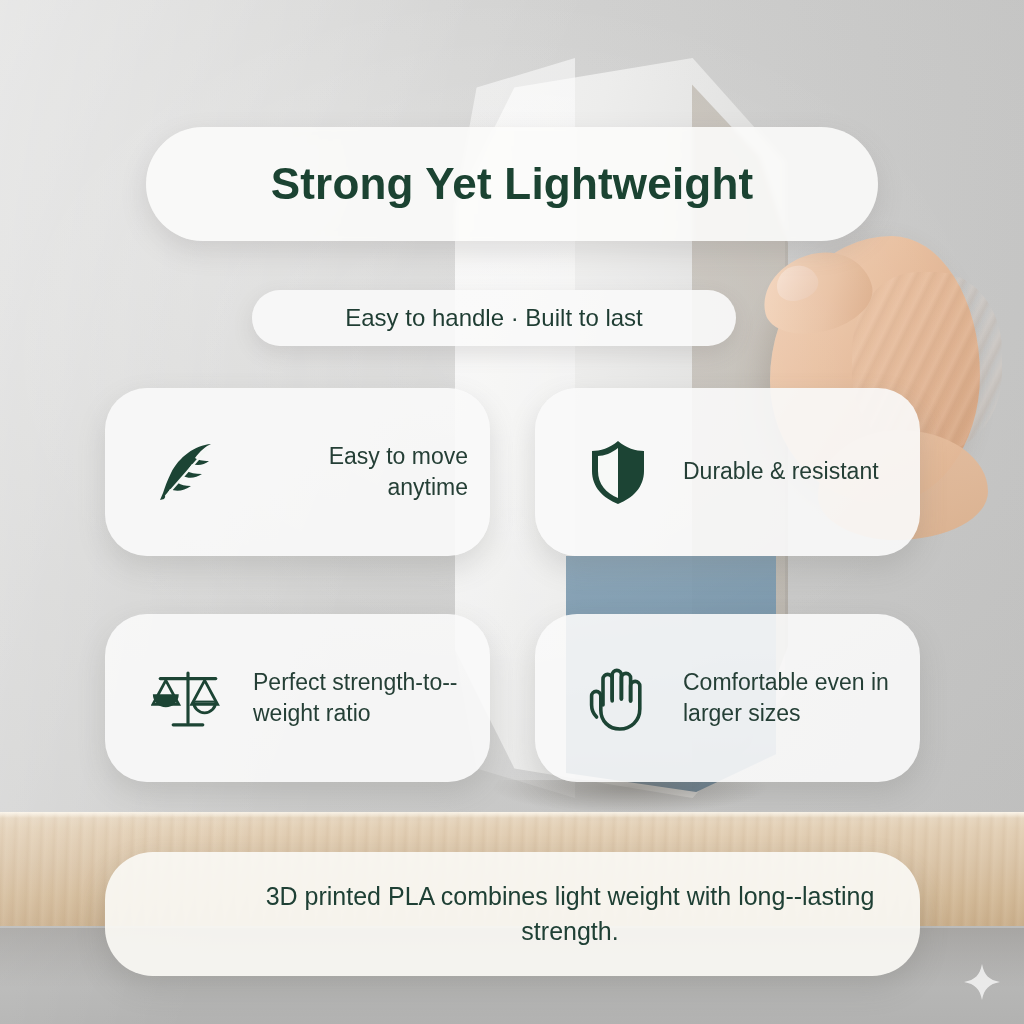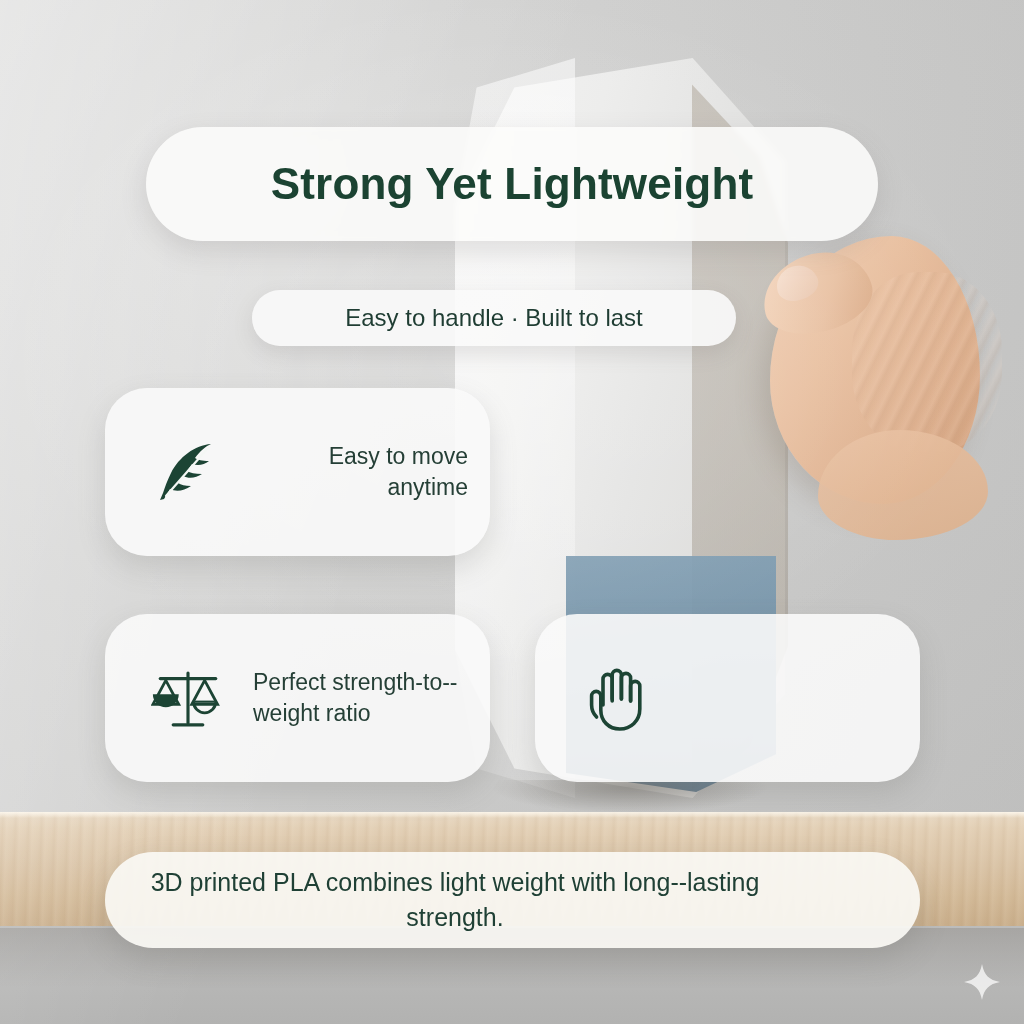--- a/index.html
+++ b/index.html
@@ -212,25 +212,25 @@
   .card .label {
     font-size: 23px;
     line-height: 1.36;
     color: #253f36;
     max-width: 215px;
   }
 
   .pill-footer {
     position: absolute;
     left: 105px; top: 852px;
-    width: 815px; height: 96px;
+    width: 815px; height: 124px;
     border-radius: 48px;
     background: rgba(250,249,244,0.92);
     box-shadow: 0 12px 28px rgba(110,108,104,.22);
-    display: flex; align-items: center; justify-content: flex-start;
+    display: flex; align-items: center; justify-content: flex-end;
     text-align: center;
   }
   .pill-footer .txt {
     font-size: 25px;
     line-height: 1.4;
     color: #1f4035;
     max-width: 700px;
   }
 
   .sparkle {
@@ -282,20 +282,29 @@
     <div class="card c1">
       <span class="icon">
         <svg width="74" height="74" viewBox="0 0 74 74" aria-hidden="true">
           <path d="M60 9 C44 10 28 22 20 38 C16 46 14 52 12 58 L9 65 L13 64 L19 54 C25 57 33 56 40 51 C34 51 30 50 27 48 L32 41 C38 44 45 43 51 39 C44 39 39 38 36 36 L41 29 C47 31 53 30 58 26 C51 26 47 25 44 23 C49 16 55 11 60 9 Z" fill="#1c4434"></path>
           <path d="M57 13 L15 61" stroke="#f4f7f4" stroke-width="2.2" fill="none" stroke-linecap="round"></path>
         </svg>
       </span>
       <span class="label">Easy to move anytime</span>
     </div>
 
+    <div class="card c2">
+      <span class="icon">
+        <svg width="74" height="74" viewBox="0 0 74 74" aria-hidden="true">
+          <path d="M37 6 C29 13 19 16 11 16 L11 36 C11 52 22 63 37 69 C52 63 63 52 63 36 L63 16 C55 16 45 13 37 6 Z" fill="#1c4434"></path>
+          <path d="M37 13 C31 18 23 21 17 21 L17 36 C17 49 25 58 37 63 Z" fill="#f7f9f7"></path>
+        </svg>
+      </span>
+      <span class="label">Durable &amp; resistant</span>
+    </div>
 
     <div class="card c3">
       <span class="icon">
         <svg width="80" height="74" viewBox="0 0 80 74" aria-hidden="true">
           <g stroke="#1c4434" stroke-width="3.4" fill="none" stroke-linecap="round">
             <line x1="40" y1="10" x2="40" y2="64"></line>
             <line x1="10" y1="16" x2="70" y2="16"></line>
             <line x1="24" y1="66" x2="56" y2="66"></line>
           </g>
           <path d="M8 18 L22 44 L-6 44 Z" transform="translate(8,0)" fill="none" stroke="#1c4434" stroke-width="3"></path>
@@ -315,20 +324,21 @@
       <span class="icon">
         <svg width="74" height="74" viewBox="0 0 74 74" aria-hidden="true">
           <g fill="none" stroke="#1c4434" stroke-width="3.6" stroke-linecap="round" stroke-linejoin="round">
             <path d="M22 44 L22 18 a4.6 4.6 0 0 1 9.2 0 L31.2 40"></path>
             <path d="M31.2 38 L31.2 14 a4.6 4.6 0 0 1 9.2 0 L40.4 38"></path>
             <path d="M40.4 38 L40.4 17 a4.6 4.6 0 0 1 9.2 0 L49.6 40"></path>
             <path d="M49.6 40 L49.6 25 a4.6 4.6 0 0 1 9.2 0 L58.8 48 c0 12-9 20-20 20 -11 0-19-8-19-19 L19.8 35 a4.6 4.6 0 0 0-9.2 0 L10.6 44 c0 5 2 9 5 12"></path>
           </g>
         </svg>
       </span>
+      <span class="label">Comfortable even in larger sizes</span>
     </div>
 
     <div class="pill-footer">
       <span class="txt">3D printed PLA combines light weight with long--lasting strength.</span>
     </div>
 
     <span class="sparkle">
       <svg width="40" height="40" viewBox="0 0 40 40" aria-hidden="true">
         <path d="M20 2 C22 13 27 18 38 20 C27 22 22 27 20 38 C18 27 13 22 2 20 C13 18 18 13 20 2 Z" fill="#ffffff"></path>
       </svg>

